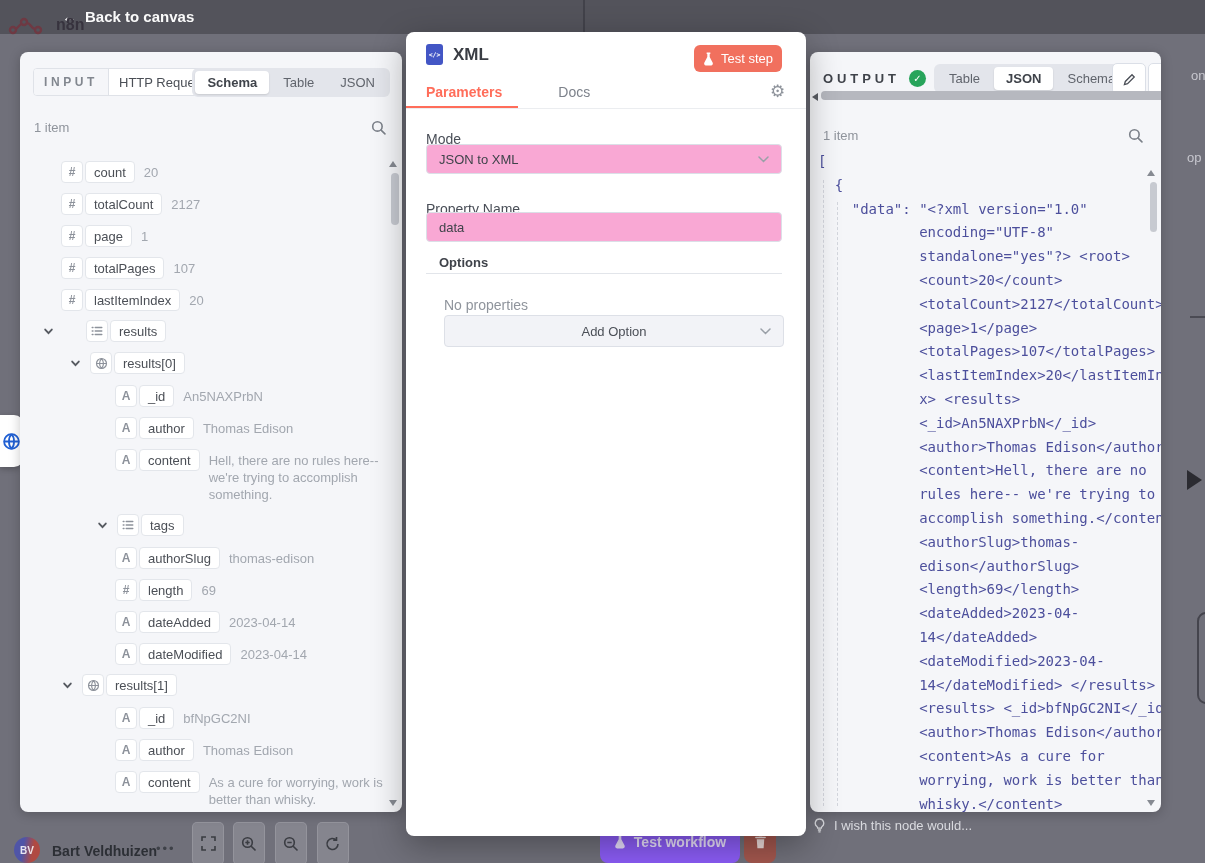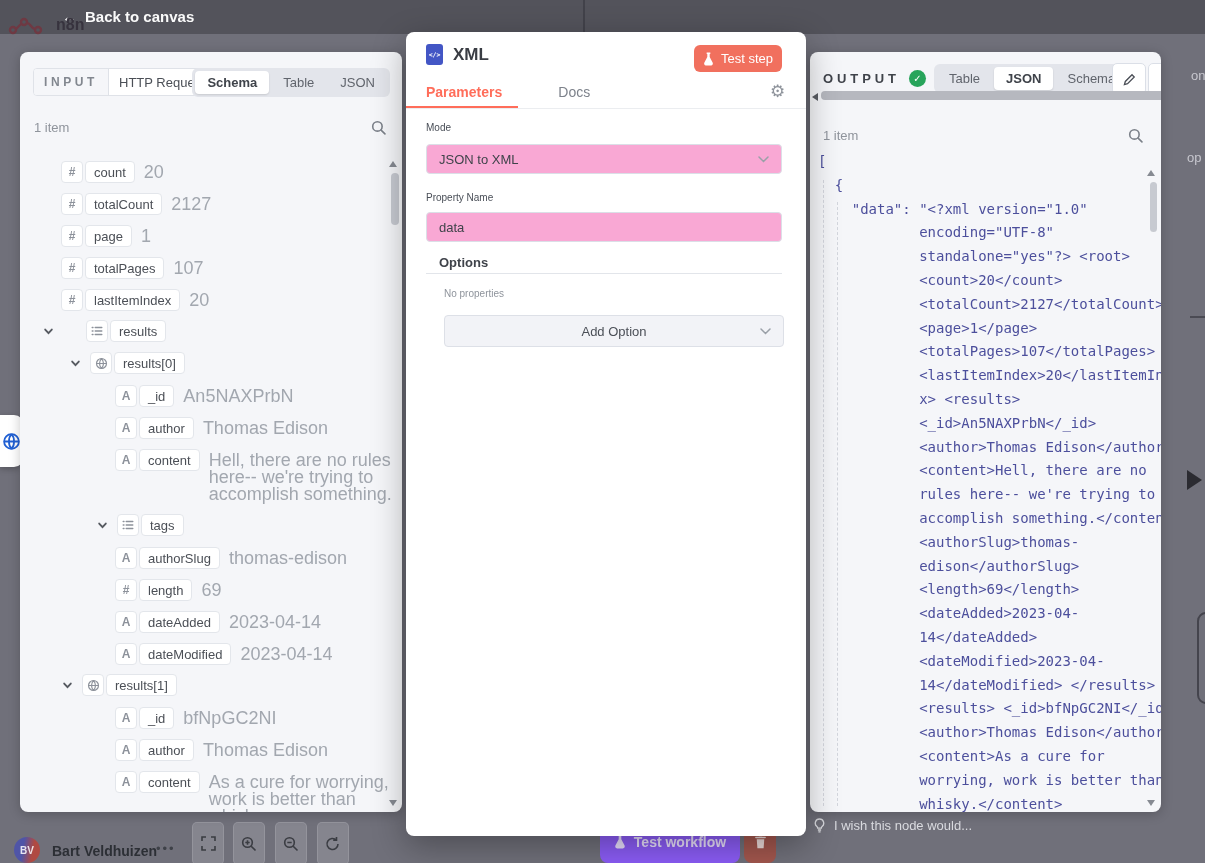--- a/index.html
+++ b/index.html
@@ -39,36 +39,36 @@
   .seg-label{display:flex;align-items:center;padding:0 10px;font-size:12px;letter-spacing:.3em;color:#82878f;font-weight:700;background:#f5f6f9;border-right:1px solid #dfe2e8;}
   .seg-value{display:flex;align-items:center;padding:0 10px;font-size:13px;color:#4b4f56;cursor:pointer;}
   .items-count{font-size:13px;color:#8f949c;}
   .icon-btn{width:32px;height:30px;background:#fff;border:1px solid #dbdfe7;border-radius:5px;display:flex;align-items:center;justify-content:center;cursor:pointer;}
   
   .row{position:absolute;display:flex;align-items:flex-start;gap:9px;}
   .chev{margin-top:6px;cursor:pointer;line-height:0;}
   .tbox{display:flex;gap:2px;cursor:pointer;}
   .ibox{width:22px;height:22px;background:#fff;border:1px solid #e3e6eb;border-radius:4px;display:flex;align-items:center;justify-content:center;font-size:12px;color:#8d929b;font-weight:700;box-sizing:border-box;}
   .kbox{height:22px;background:#fff;border:1px solid #e3e6eb;border-radius:4px;display:flex;align-items:center;padding:0 8px;font-size:13px;color:#4b4f56;box-sizing:border-box;white-space:nowrap;}
-  .val{font-size:18px;color:#a2a7af;line-height:17px;padding-top:3px;white-space:nowrap;}
+  .val{font-size:13px;color:#a2a7af;line-height:17px;padding-top:3px;white-space:nowrap;}
   .val.wrap{white-space:normal;max-width:185px;}
   
   .sb{position:absolute;background:#c7cad1;border-radius:4px;}
   .arr{position:absolute;width:0;height:0;border-style:solid;}
   
   .modal{left:406px;top:32px;width:400px;height:804px;background:#fff;border-radius:8px;box-shadow:0 10px 34px rgba(0,0,0,.32);}
   .xml-icon{width:17px;height:21px;background:#4356c5;border-radius:3px;display:flex;align-items:center;justify-content:center;color:#fff;font-size:6.5px;font-weight:700;font-family:"DejaVu Sans Mono",monospace;}
   .modal-title{font-size:17px;font-weight:600;color:#3a3d44;}
   .test-btn{width:88px;height:27px;background:#f1705e;border-radius:6px;display:flex;align-items:center;justify-content:center;gap:7px;color:#fff;font-size:13px;font-weight:400;cursor:pointer;}
   .mtab{font-size:14px;cursor:pointer;}
   .mtab.active{color:#ff6d5a;font-weight:600;}
   .mtab.idle{color:#7d828b;}
   .mdivider{left:0;top:76px;width:400px;height:1px;background:#ebedf0;}
   .munder{left:0;top:74px;width:112px;height:3px;background:#ff6d5a;}
-  .flabel{font-size:10px;color:#494e57;}
+  .flabel{font-size:14px;color:#494e57;margin-top:9px;}
   .fld{border:1px solid #dbdfe7;border-radius:4px;background:#f9a8d4;font-size:13px;color:#3f434a;display:flex;align-items:center;padding:0 12px;box-sizing:border-box;}
   .opt-head{font-size:13px;font-weight:700;color:#3f434a;margin-left:13px;}
   .opt-line{height:1px;background:#e2e5ea;}
   .addopt{background:#f2f3f7;border:1px solid #dde0e7;border-radius:4px;display:flex;align-items:center;justify-content:center;font-size:13px;color:#4b4f57;position:relative;cursor:pointer;}
   .gear{font-size:17px;color:#8e939b;cursor:pointer;line-height:1;}
   
   .jsonpre{position:absolute;left:8px;top:98px;margin:0;font-family:"DejaVu Sans Mono",monospace;
     font-size:14px;line-height:23.8px;color:#4c4f9c;white-space:pre;}
   .guide{position:absolute;width:0;border-left:1px dashed #d3d6dd;}
   .hsb-track{position:absolute;left:0;top:38px;width:378px;height:14px;}

